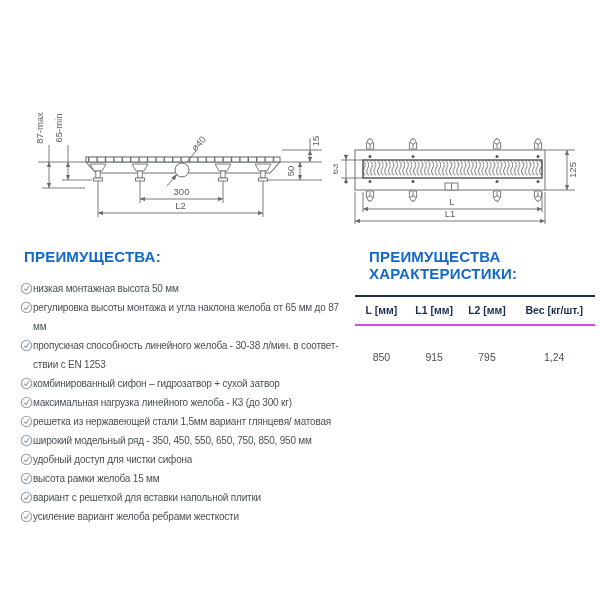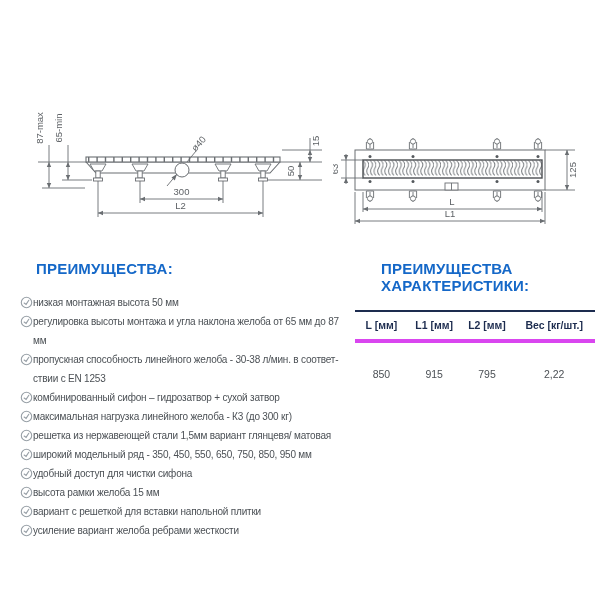--- a/index.html
+++ b/index.html
@@ -8,38 +8,38 @@
     font-family:"Liberation Sans",sans-serif;
   }
   
   .drawing{position:absolute;}
   #side-view{left:30px;top:100px;}
   #top-view{left:333px;top:105px;}
   svg text{font-family:"Liberation Sans",sans-serif;font-size:9.5px;fill:#5d6165;}
   
   .advantages{position:absolute;left:20px;top:244px;width:330px;}
   .sec-heading{
-    margin:16px;font-size:15px;font-weight:bold;color:#1568c8;letter-spacing:.2px;
+    margin:4px;font-size:15px;font-weight:bold;color:#1568c8;letter-spacing:.2px;
   }
   .adv-list{margin-top:14px;}
   .adv-item{display:flex;align-items:flex-start;gap:0;}
   .adv-item .check-wrap{flex:0 0 13px;margin-top:3px;line-height:0;}
   .adv-text{
     font-size:10px;line-height:19px;color:#4b5055;letter-spacing:-0.2px;
   }
   
   .specs{position:absolute;left:355px;top:244px;width:240px;}
   .specs .sec-heading{padding-left:10px;}
   .specs-table{
     width:240px;margin-top:13px;border-collapse:collapse;
     border-top:2px solid #1d2c4f;
   }
   .specs-table th{
     font-size:10.5px;font-weight:bold;color:#1d2c4f;text-align:center;
-    padding:7px 0 8px;border-bottom:4px solid #d946ef;
+    padding:7px 0 8px;border-bottom:2px solid #d946ef;
   }
   .specs-table td{
     font-size:10.5px;color:#4b5055;text-align:center;padding:25px 0 6px;
   }
 </style>
 </head>
 <body>
 
 <svg id="side-view" class="drawing" width="300" height="135" viewBox="0 0 300 135">
   <g stroke="#6a6e72" stroke-width="0.9" fill="none">
@@ -276,17 +276,17 @@
         <th style="width:22%">L1 [мм]</th>
         <th style="width:22%">L2 [мм]</th>
         <th style="width:34%">Вес [кг/шт.]</th>
       </tr>
     </thead>
     <tbody>
       <tr>
         <td>850</td>
         <td>915</td>
         <td>795</td>
-        <td>2,22</td>
+        <td>1,24</td>
       </tr>
     </tbody>
   </table>
 </section>
 
 </body></html>

